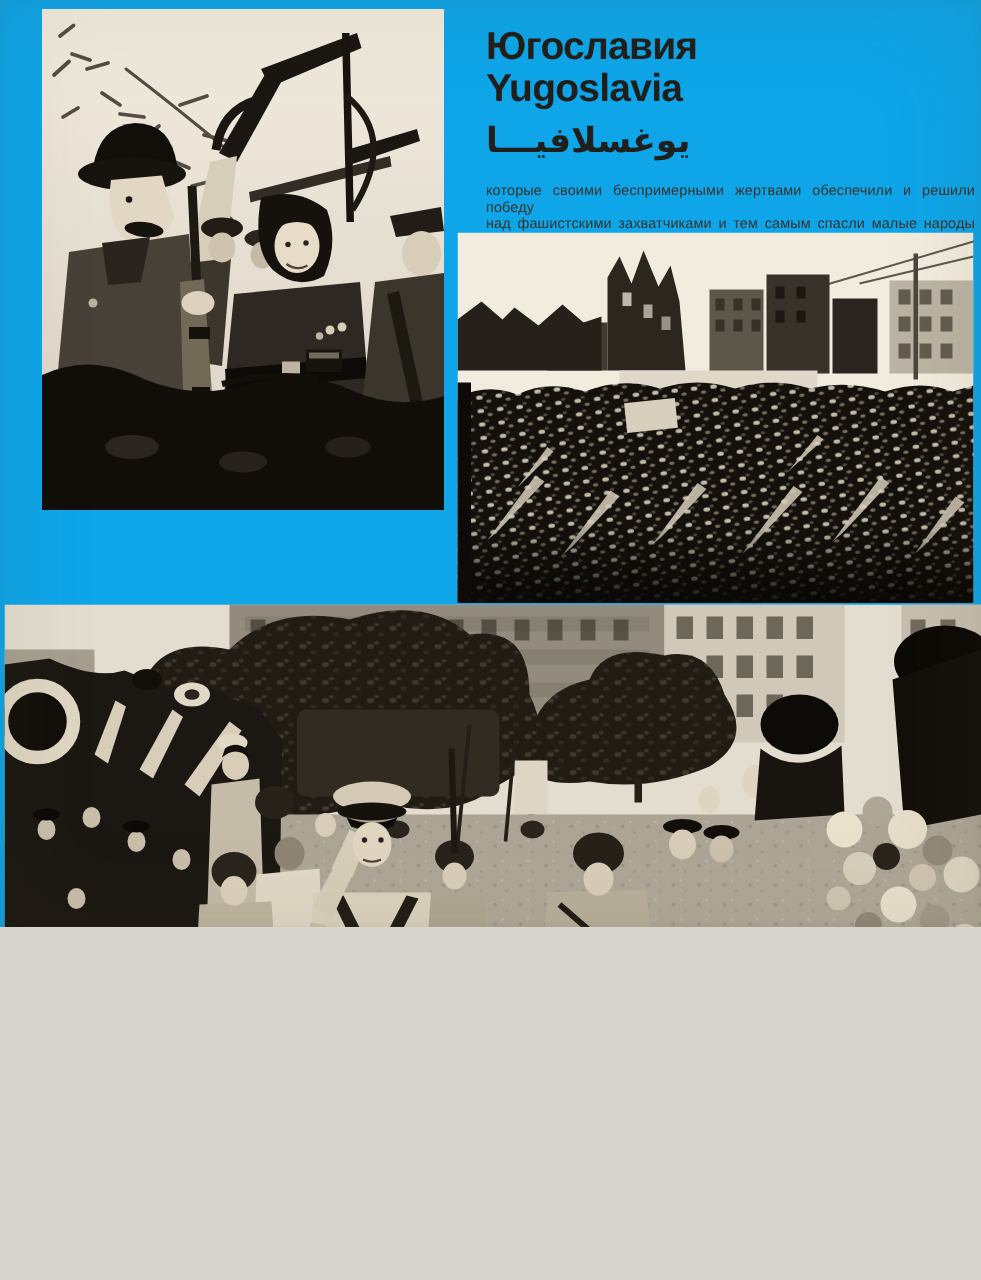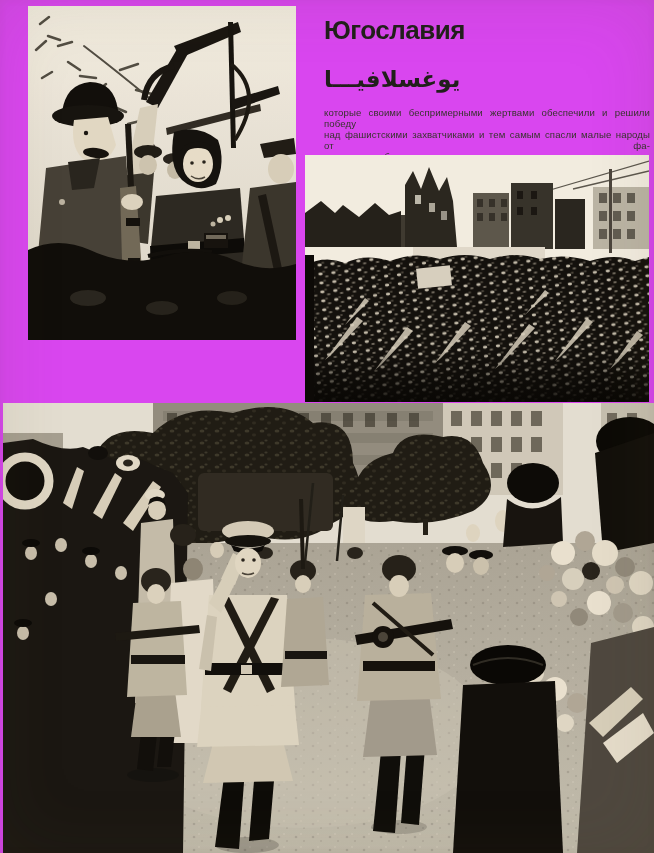--- a/index.html
+++ b/index.html
@@ -1,33 +1,33 @@
 <!DOCTYPE html>
 <html><head>
 <meta charset="utf-8">
 <style>
   html,body{margin:0;padding:0;background:#d8d5cf;}
   .page{
-    position:relative;width:654px;height:853px;overflow:hidden;
-    background:#d946ef;
+    position:relative;width:654px;height:618px;overflow:hidden;
+    background:#0ea5e9;
     font-family:"Liberation Sans","DejaVu Sans",sans-serif;
   }
   .page::after{
     content:"";position:absolute;inset:0;pointer-events:none;
     box-shadow:inset 0 0 70px rgba(85,70,45,.12), inset 0 0 8px rgba(85,70,45,.06);
   }
   .photo{position:absolute;line-height:0;filter:sepia(.10) contrast(1.02);}
   .photo svg{display:block;}
   .photo-partisans{left:28px;top:6px;}
   .photo-crowd{left:305px;top:155px;}
   .photo-parade{left:3px;top:403px;}
 
   .text-block{position:absolute;left:324px;top:16px;width:326px;color:#211f1b;}
   .title{font-weight:bold;font-size:26px;line-height:28px;letter-spacing:-.5px;margin:0;}
-  .title-ar{font-weight:bold;font-size:23px;line-height:30px;margin-top:20px;
+  .title-ar{font-weight:bold;font-size:23px;line-height:30px;margin-top:7px;
     font-family:"DejaVu Sans",sans-serif;direction:rtl;text-align:left;}
   .quote{margin-top:13px;font-size:9.6px;line-height:11px;color:#37332d;
     letter-spacing:.1px;word-spacing:.5px;}
   .quote .jline{text-align:justify;text-align-last:justify;}
   .quote .jlast{text-align:left;}
   .attribution{margin-top:9px;font-style:italic;font-size:10.2px;line-height:11.5px;color:#3a362f;}
 </style>
 </head>
 <body>
 
@@ -109,20 +109,21 @@
       </g>
       <path d="M0,244 Q30,230 62,244 Q100,262 138,250 Q176,240 206,254 Q236,268 268,258 L268,334 L0,334 Z" fill="#13100c"></path>
       <ellipse cx="60" cy="292" rx="18" ry="8" fill="#433e33" opacity=".5"></ellipse>
       <ellipse cx="134" cy="302" rx="16" ry="7" fill="#433e33" opacity=".45"></ellipse>
       <ellipse cx="204" cy="292" rx="15" ry="7" fill="#433e33" opacity=".4"></ellipse>
     </svg>
   </div>
 
   <div class="text-block">
     <h1 class="title">Югославия</h1>
+    <h1 class="title">Yugoslavia</h1>
     <div class="title-ar">يوغسلافيـــا</div>
     <div class="quote">
       <div class="jline">которые своими беспримерными жертвами обеспечили и решили победу</div>
       <div class="jline">над фашистскими захватчиками и тем самым спасли малые народы от фа-</div>
       <div class="jlast">шистского рабства, а человечество от средневекового мрака.</div>
     </div>
     <div class="attribution">
       <div>Маршал Иосип Броз Тито</div>
       <div>1947 год</div>
     </div>

